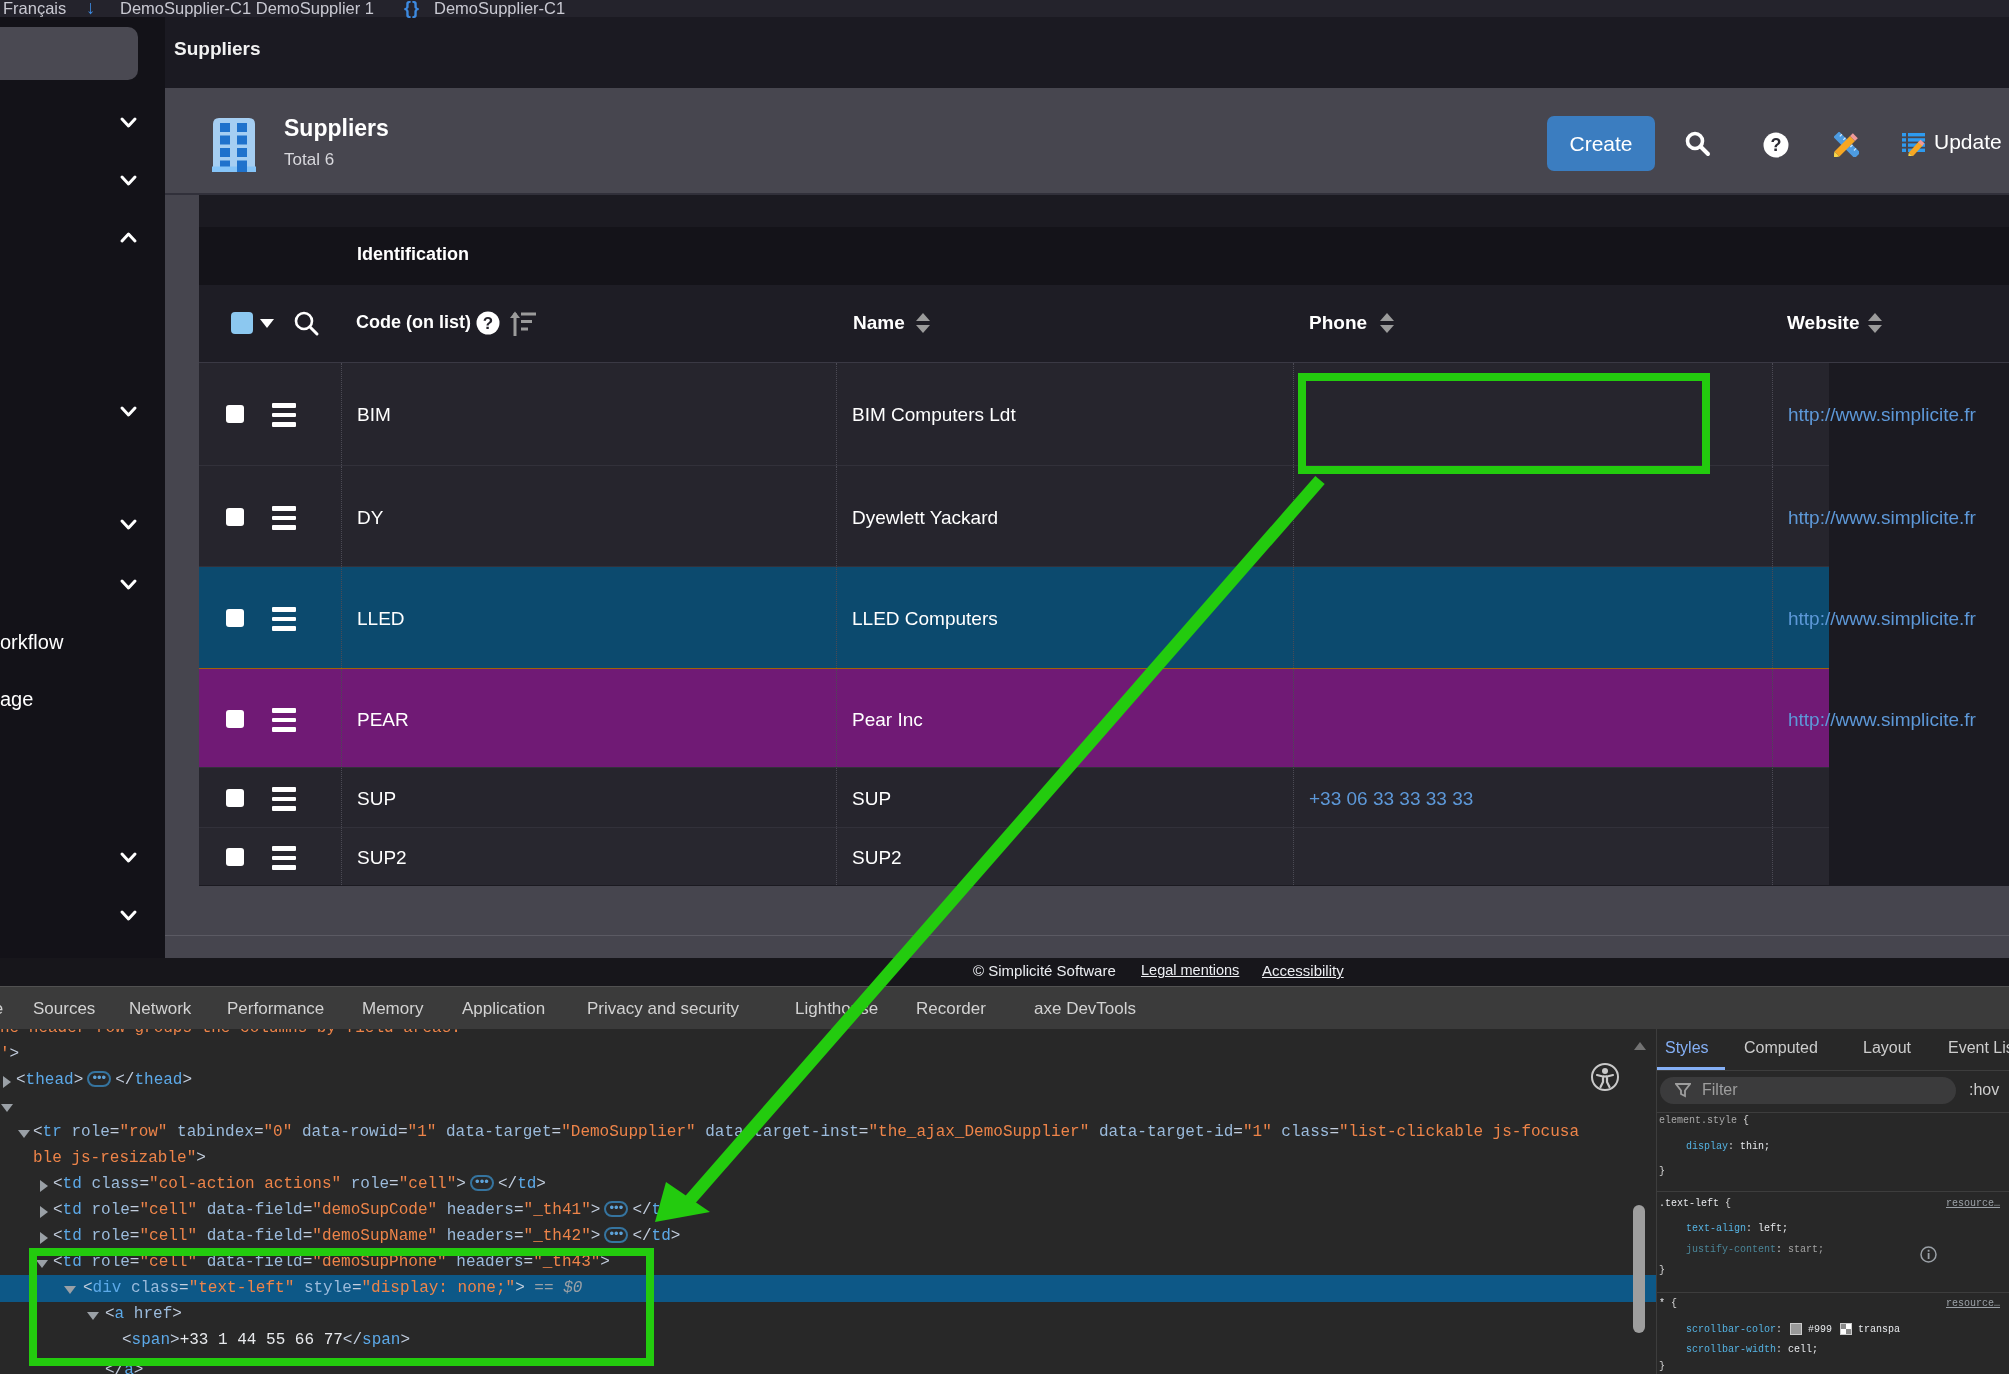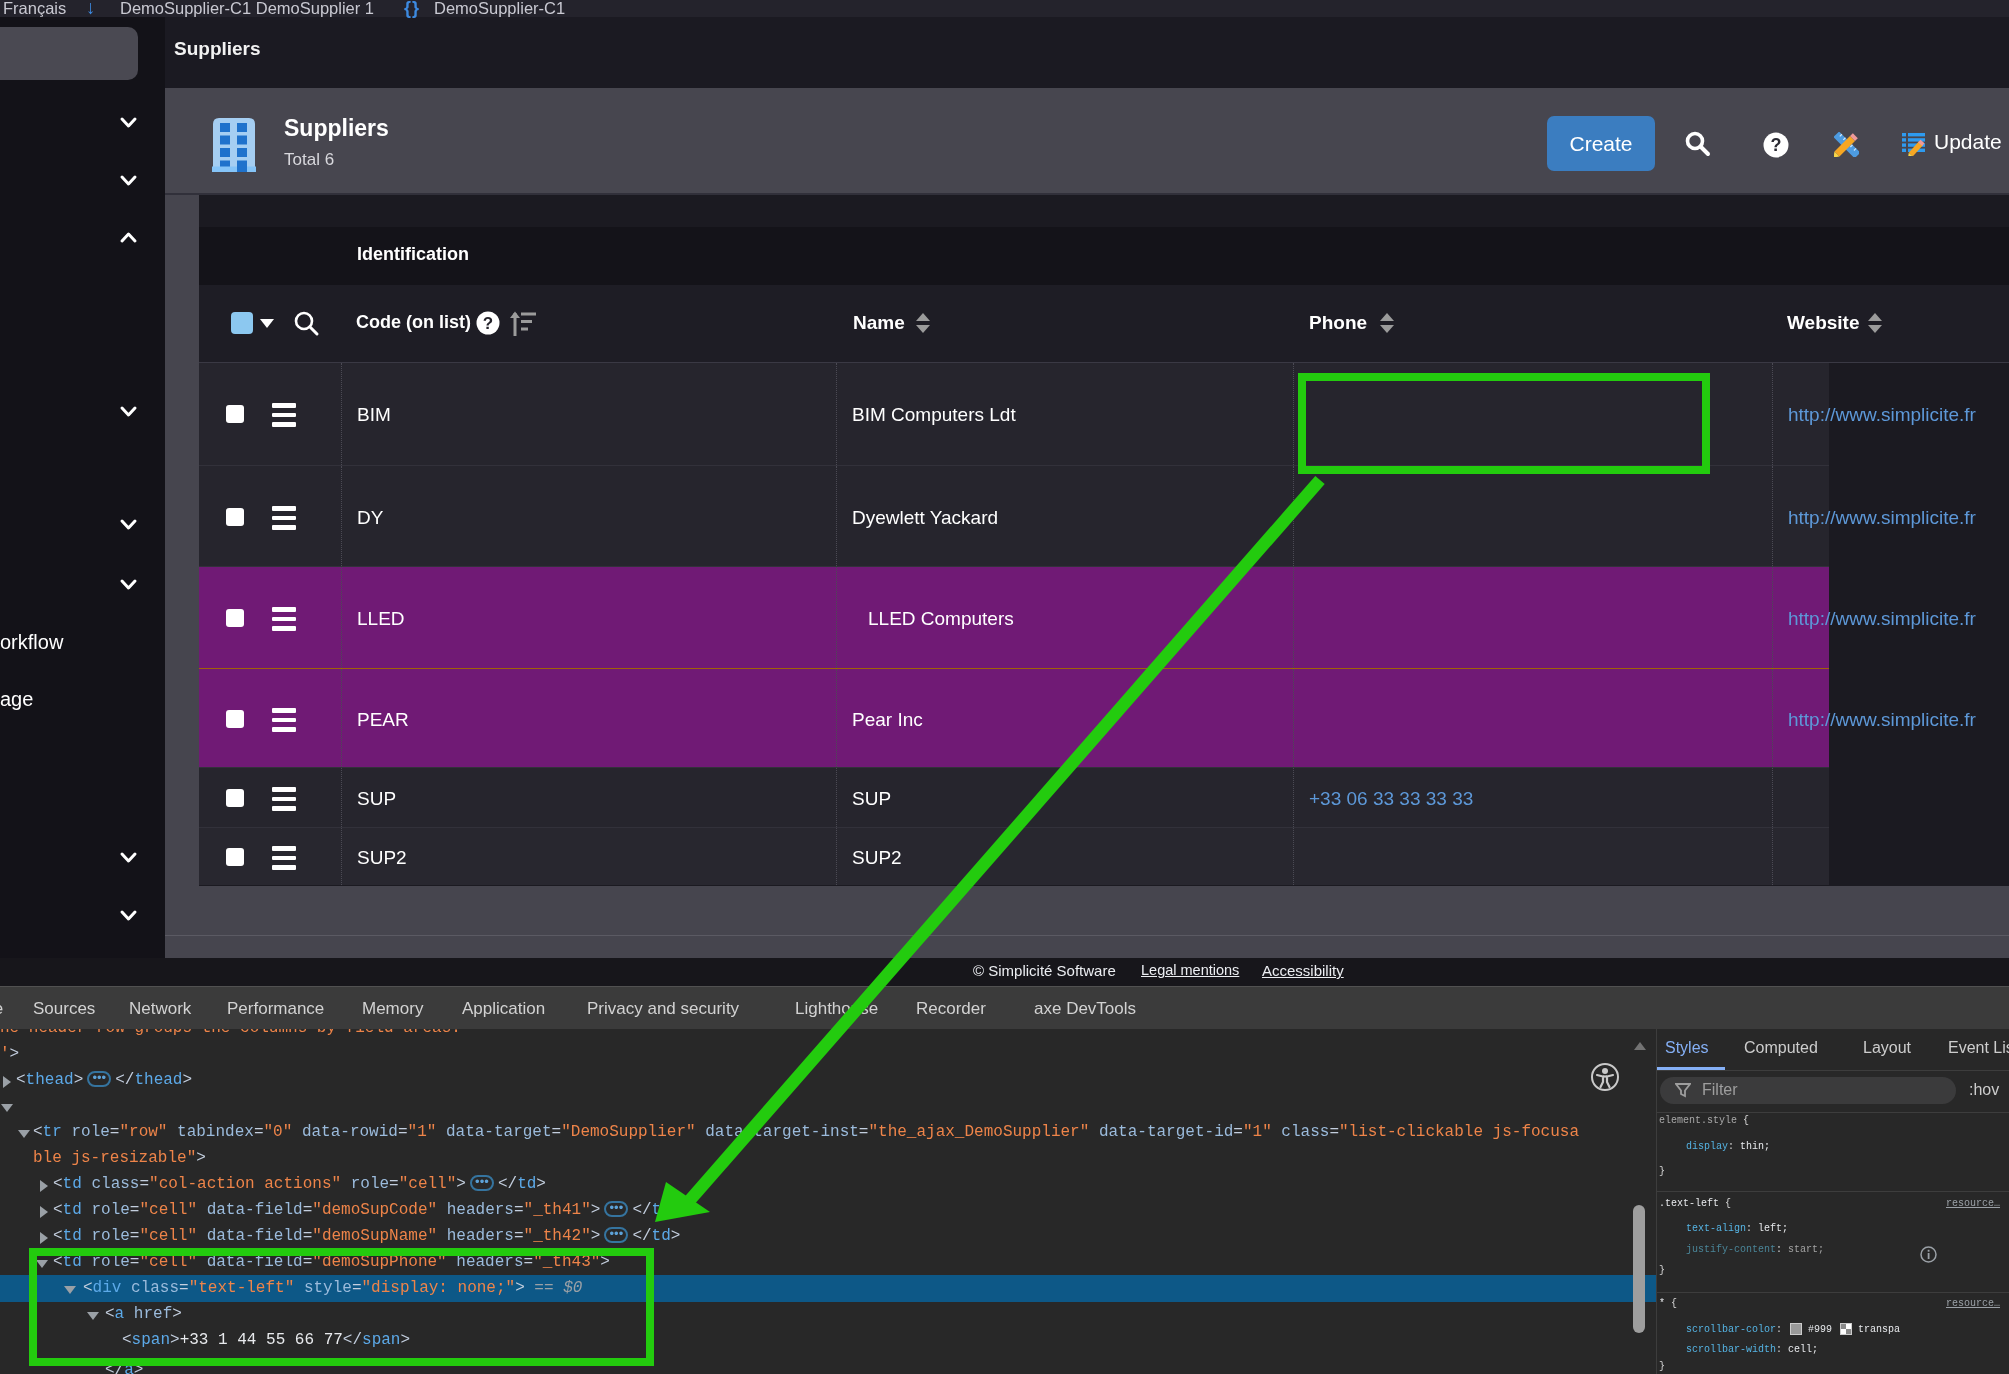--- a/index.html
+++ b/index.html
@@ -187,33 +187,33 @@
     <div class="cb" style="left:27px;top:42px;"></div>
     <div class="ham" style="left:73px;top:40px;">
         <i style="top:0;"></i>
         <i style="top:9.5px;"></i>
         <i style="top:19px;"></i>
       </div>
     <div class="cell" style="left:158px;top:41px;">DY</div>
     <div class="cell" style="left:653px;top:41px;">Dyewlett Yackard</div>
     <div class="cell link" style="left:1589px;top:41px;">http://www.simplicite.fr</div>
   </div>
-  <div class="row" style="top:566px;height:102px;background:#701a75;border-top:1px solid #32313a;">
+  <div class="row" style="top:566px;height:102px;background:#0c4a6e;border-top:1px solid #32313a;">
     <div class="vline" style="left:142px;"></div>
       <div class="vline" style="left:637px;"></div>
       <div class="vline" style="left:1094px;"></div>
       <div class="vline" style="left:1573px;"></div>
     <div class="cb" style="left:27px;top:42px;"></div>
     <div class="ham" style="left:73px;top:40px;">
         <i style="top:0;"></i>
         <i style="top:9.5px;"></i>
         <i style="top:19px;"></i>
       </div>
     <div class="cell" style="left:158px;top:41px;">LLED</div>
-    <div class="cell" style="left:669px;top:41px;text-align:center;">LLED Computers</div>
+    <div class="cell" style="left:653px;top:41px;text-align:center;">LLED Computers</div>
     <div class="cell link" style="left:1589px;top:41px;">http://www.simplicite.fr</div>
   </div>
   <div class="row" style="top:668px;height:99px;background:#701a75;border-top:1px solid #a16207;">
     <div class="vline" style="left:142px;"></div>
       <div class="vline" style="left:637px;"></div>
       <div class="vline" style="left:1094px;"></div>
       <div class="vline" style="left:1573px;"></div>
     <div class="cb" style="left:27px;top:41px;"></div>
     <div class="ham" style="left:73px;top:39px;">
         <i style="top:0;"></i>

